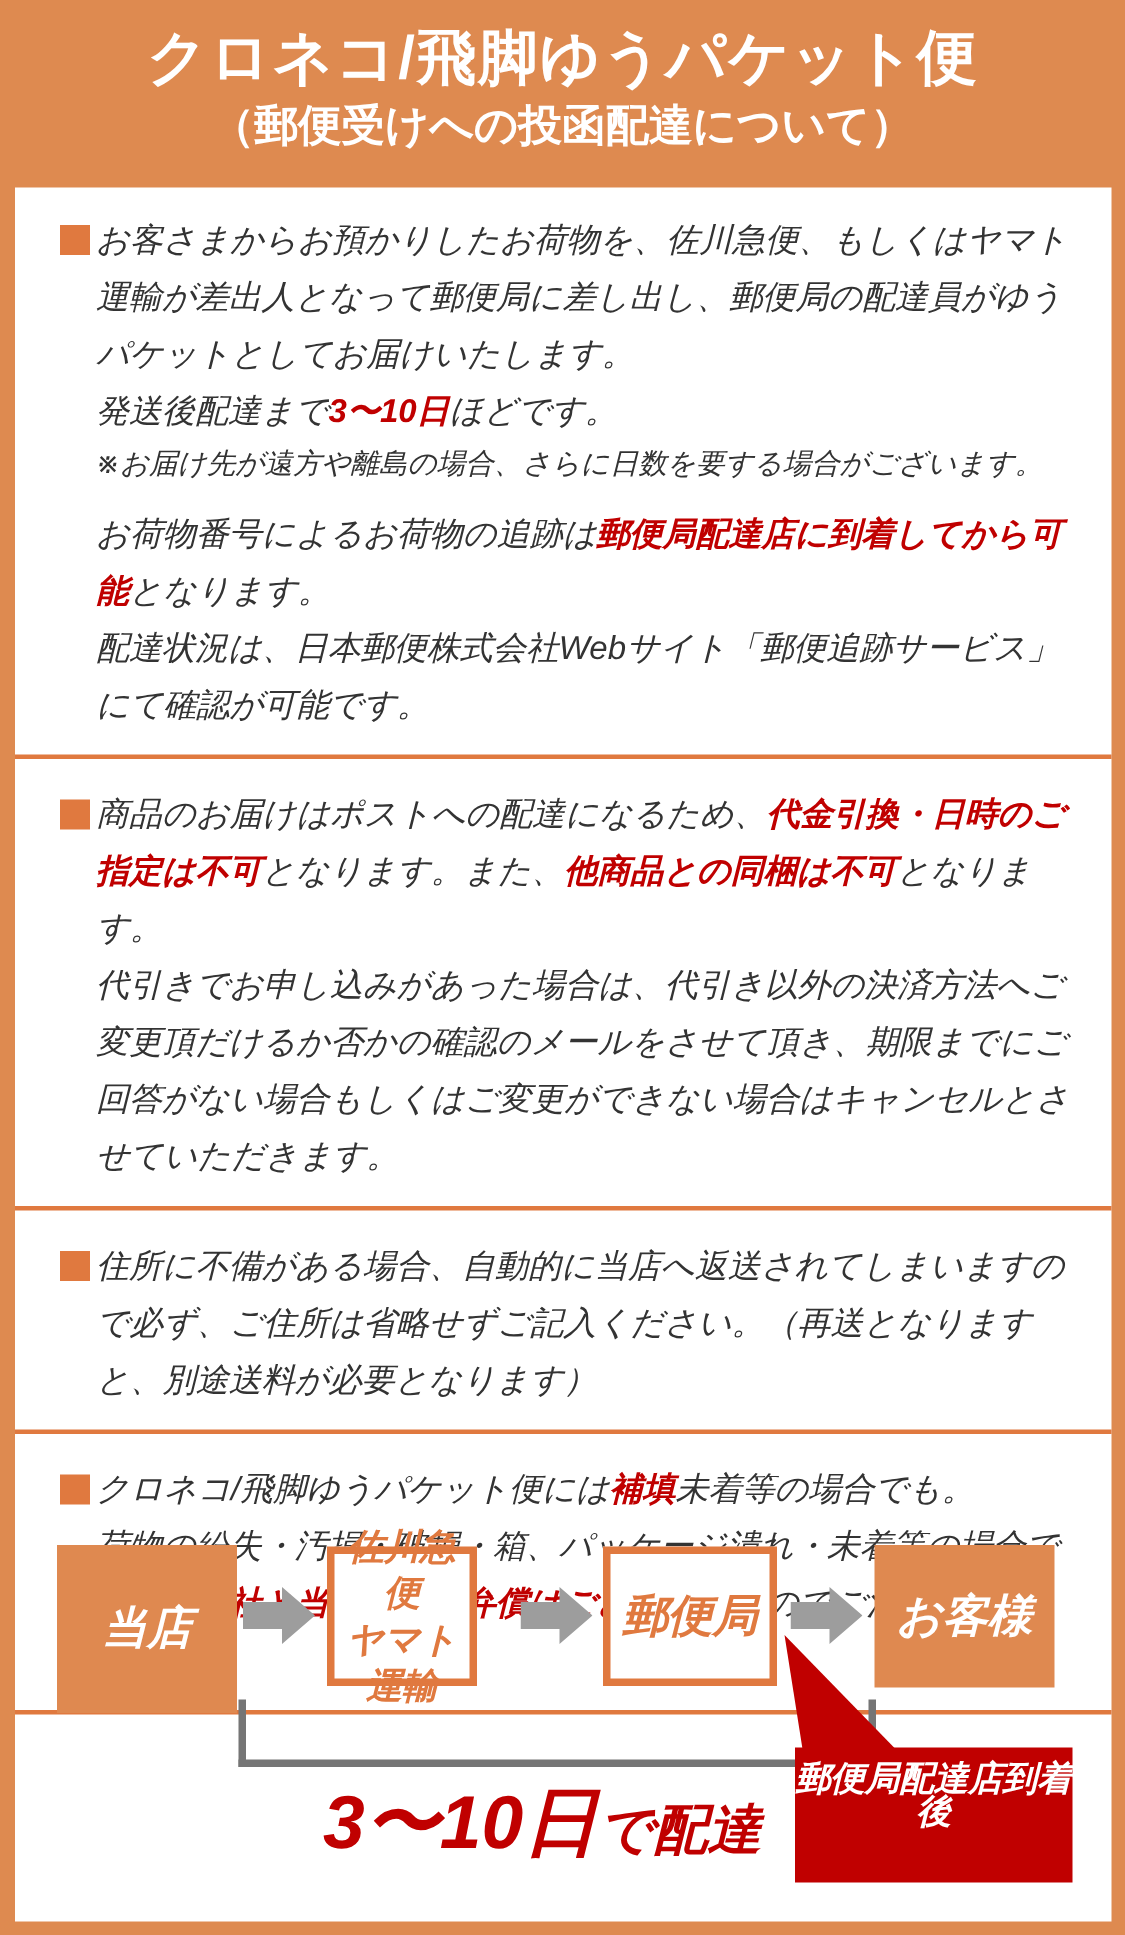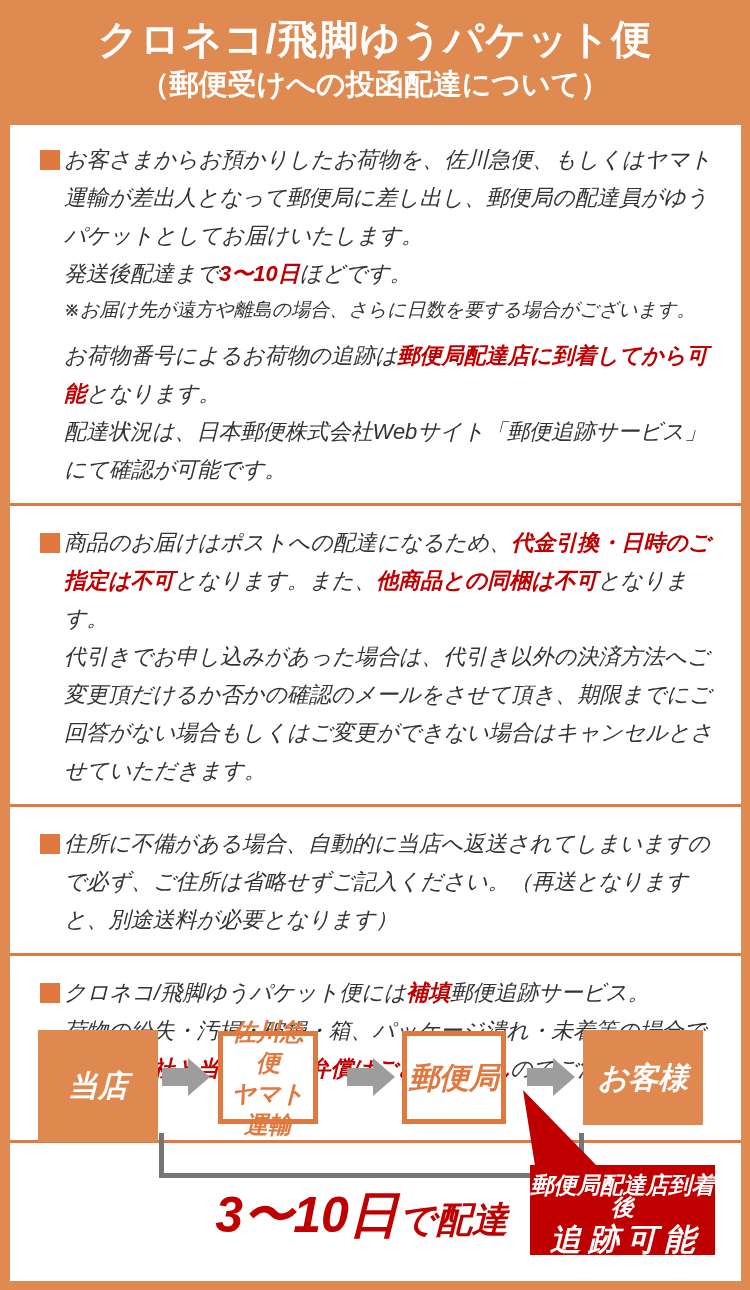--- a/index.html
+++ b/index.html
@@ -35,21 +35,21 @@
   
   .diagram{position:absolute;left:0;top:905px;width:731px;height:250px;}
   .fbox{position:absolute;display:flex;flex-direction:column;align-items:center;justify-content:center;
         text-align:center;font-weight:bold;box-sizing:border-box;}
   .fbox.filled{background:var(--orange-fill);color:#ffffff;font-size:30px;}
   .fbox.outline{background:#ffffff;border:5px solid var(--orange-deep);color:var(--orange-deep);}
   .fbox .l2{font-size:24px;line-height:31px;}
   .fbox .l1{font-size:30px;line-height:36px;}
   .box-shop{left:28px;top:0;width:120px;height:112px;}
   .box-carriers{left:208px;top:1px;width:100px;height:93px;}
-  .box-post{left:392px;top:1px;width:104px;height:93px;}
+  .box-post{left:392px;top:1px;width:116px;height:93px;}
   .box-customer{left:573px;top:0;width:120px;height:95px;}
   .flow-arrow{position:absolute;top:28px;}
   .arrow-1{left:152px;} .arrow-2{left:337px;} .arrow-3{left:517px;}
   .bracket{position:absolute;left:149px;top:103px;width:425px;height:45px;box-sizing:border-box;
            border-left:5px solid var(--gray-bracket);
            border-right:5px solid var(--gray-bracket);
            border-bottom:5px solid var(--gray-bracket);}
   .duration{position:absolute;left:139px;top:152px;width:425px;text-align:center;color:var(--red);
             font-weight:bold;white-space:nowrap;}
   .duration .big{font-size:50px;}
@@ -85,21 +85,21 @@
         <div class="para"><span>代引きでお申し込みがあった場合は、代引き以外の決済方法へご変更頂だけるか否かの確認のメールをさせて頂き、期限までにご回答がない場合もしくはご変更ができない場合はキャンセルとさせていただきます。</span></div>
       </div>
       <div class="divider"></div>
       <div class="section">
         <span class="bullet"></span>
         <div class="para"><span>住所に不備がある場合、自動的に当店へ返送されてしまいますので必ず、ご住所は省略せずご記入ください。（再送となりますと、別途送料が必要となります）</span></div>
       </div>
       <div class="divider"></div>
       <div class="section">
         <span class="bullet"></span>
-        <div class="para"><span>クロネコ/飛脚ゆうパケット便には</span><span class="seg-red">補填</span><span>郵便追跡サービス。</span></div>
+        <div class="para"><span>クロネコ/飛脚ゆうパケット便には</span><span class="seg-red">補填</span><span>未着等の場合でも。</span></div>
         <div class="para"><span>荷物の紛失・汚損・破損・箱、パッケージ潰れ・未着等の場合でも</span><span class="seg-red">運送会社と当店からの弁償はございません</span><span>のでご注意ください。</span></div>
       </div>
       <div class="divider"></div>
     </div>
 
   <div class="diagram">
     <div class="fbox filled box-shop">
       <span class="l1">当店</span>
     </div>
     <svg class="flow-arrow arrow-1" width="48" height="38">
@@ -127,16 +127,15 @@
     <div class="duration">
       <span class="big">3〜10日</span><span class="small">で配達</span>
     </div>
 
     <svg class="wedge" width="90" height="80">
       <polygon points="8,2 82,78 20,78" fill="#C00000"></polygon>
     </svg>
 
     <div class="redbox">
       <div class="cl1">郵便局配達店到着後</div>
-      <div class="cl2">追跡可能</div>
     </div>
   </div>
 </div>
 
 </body></html>

